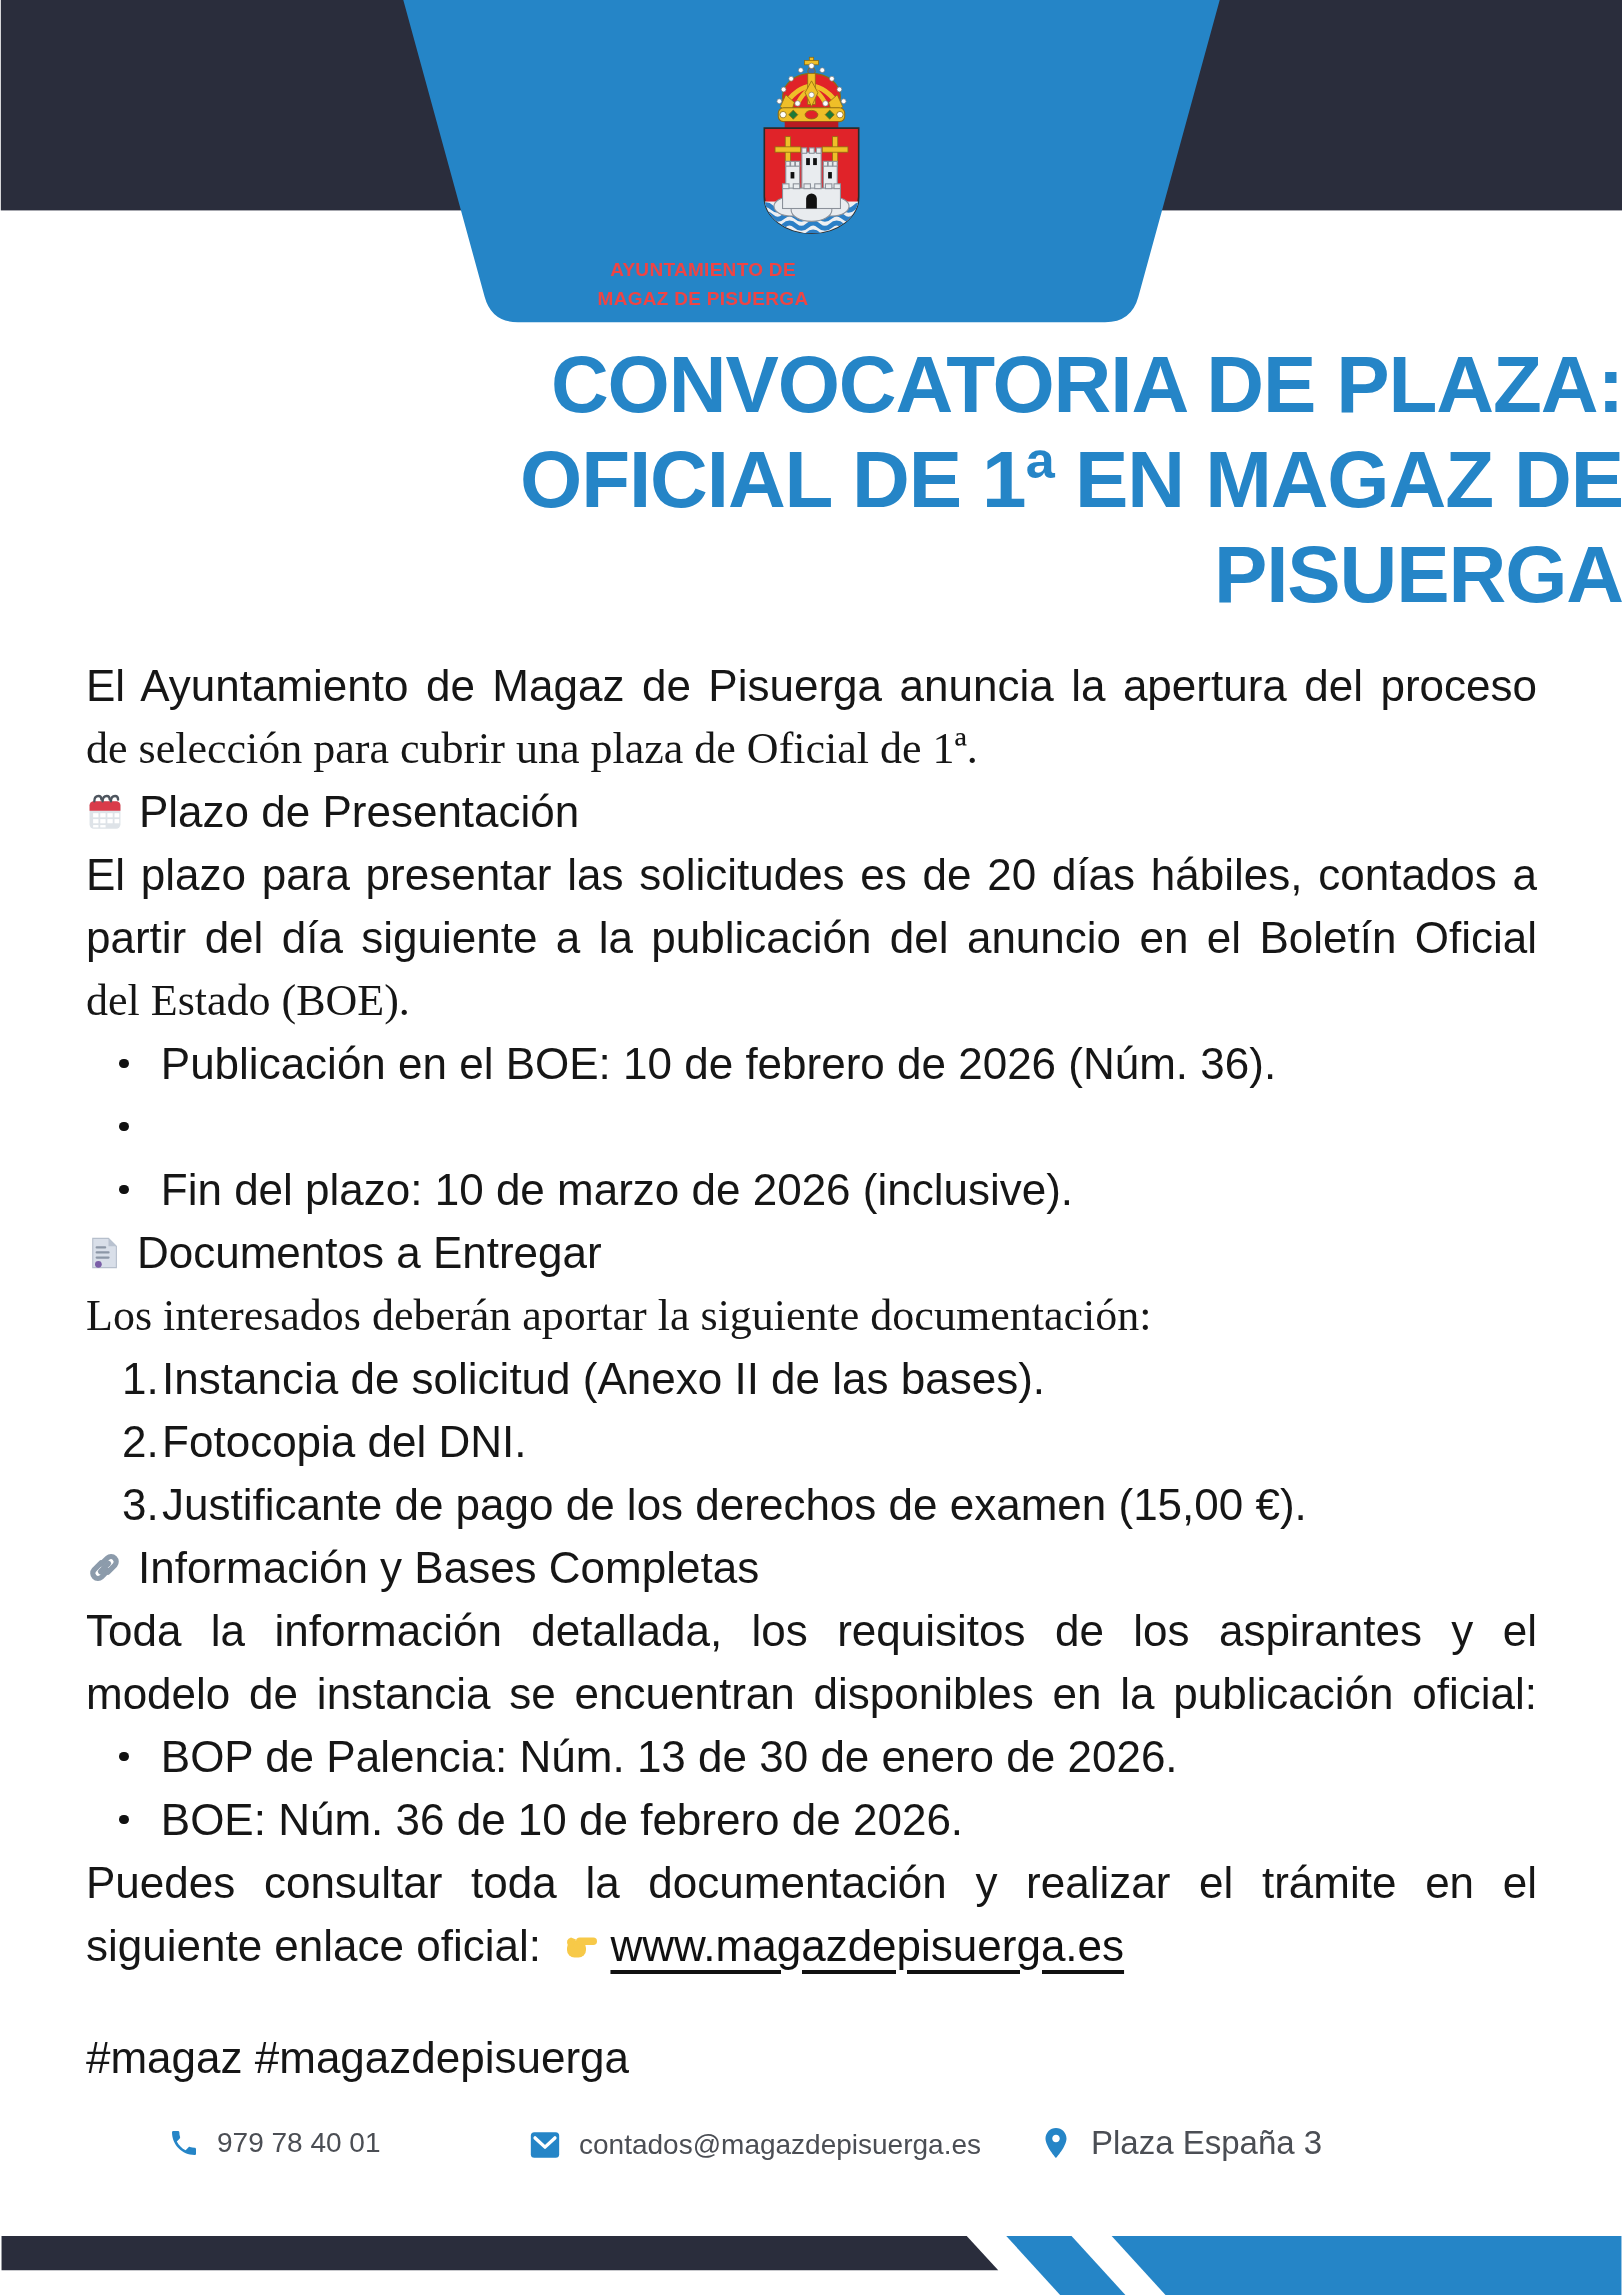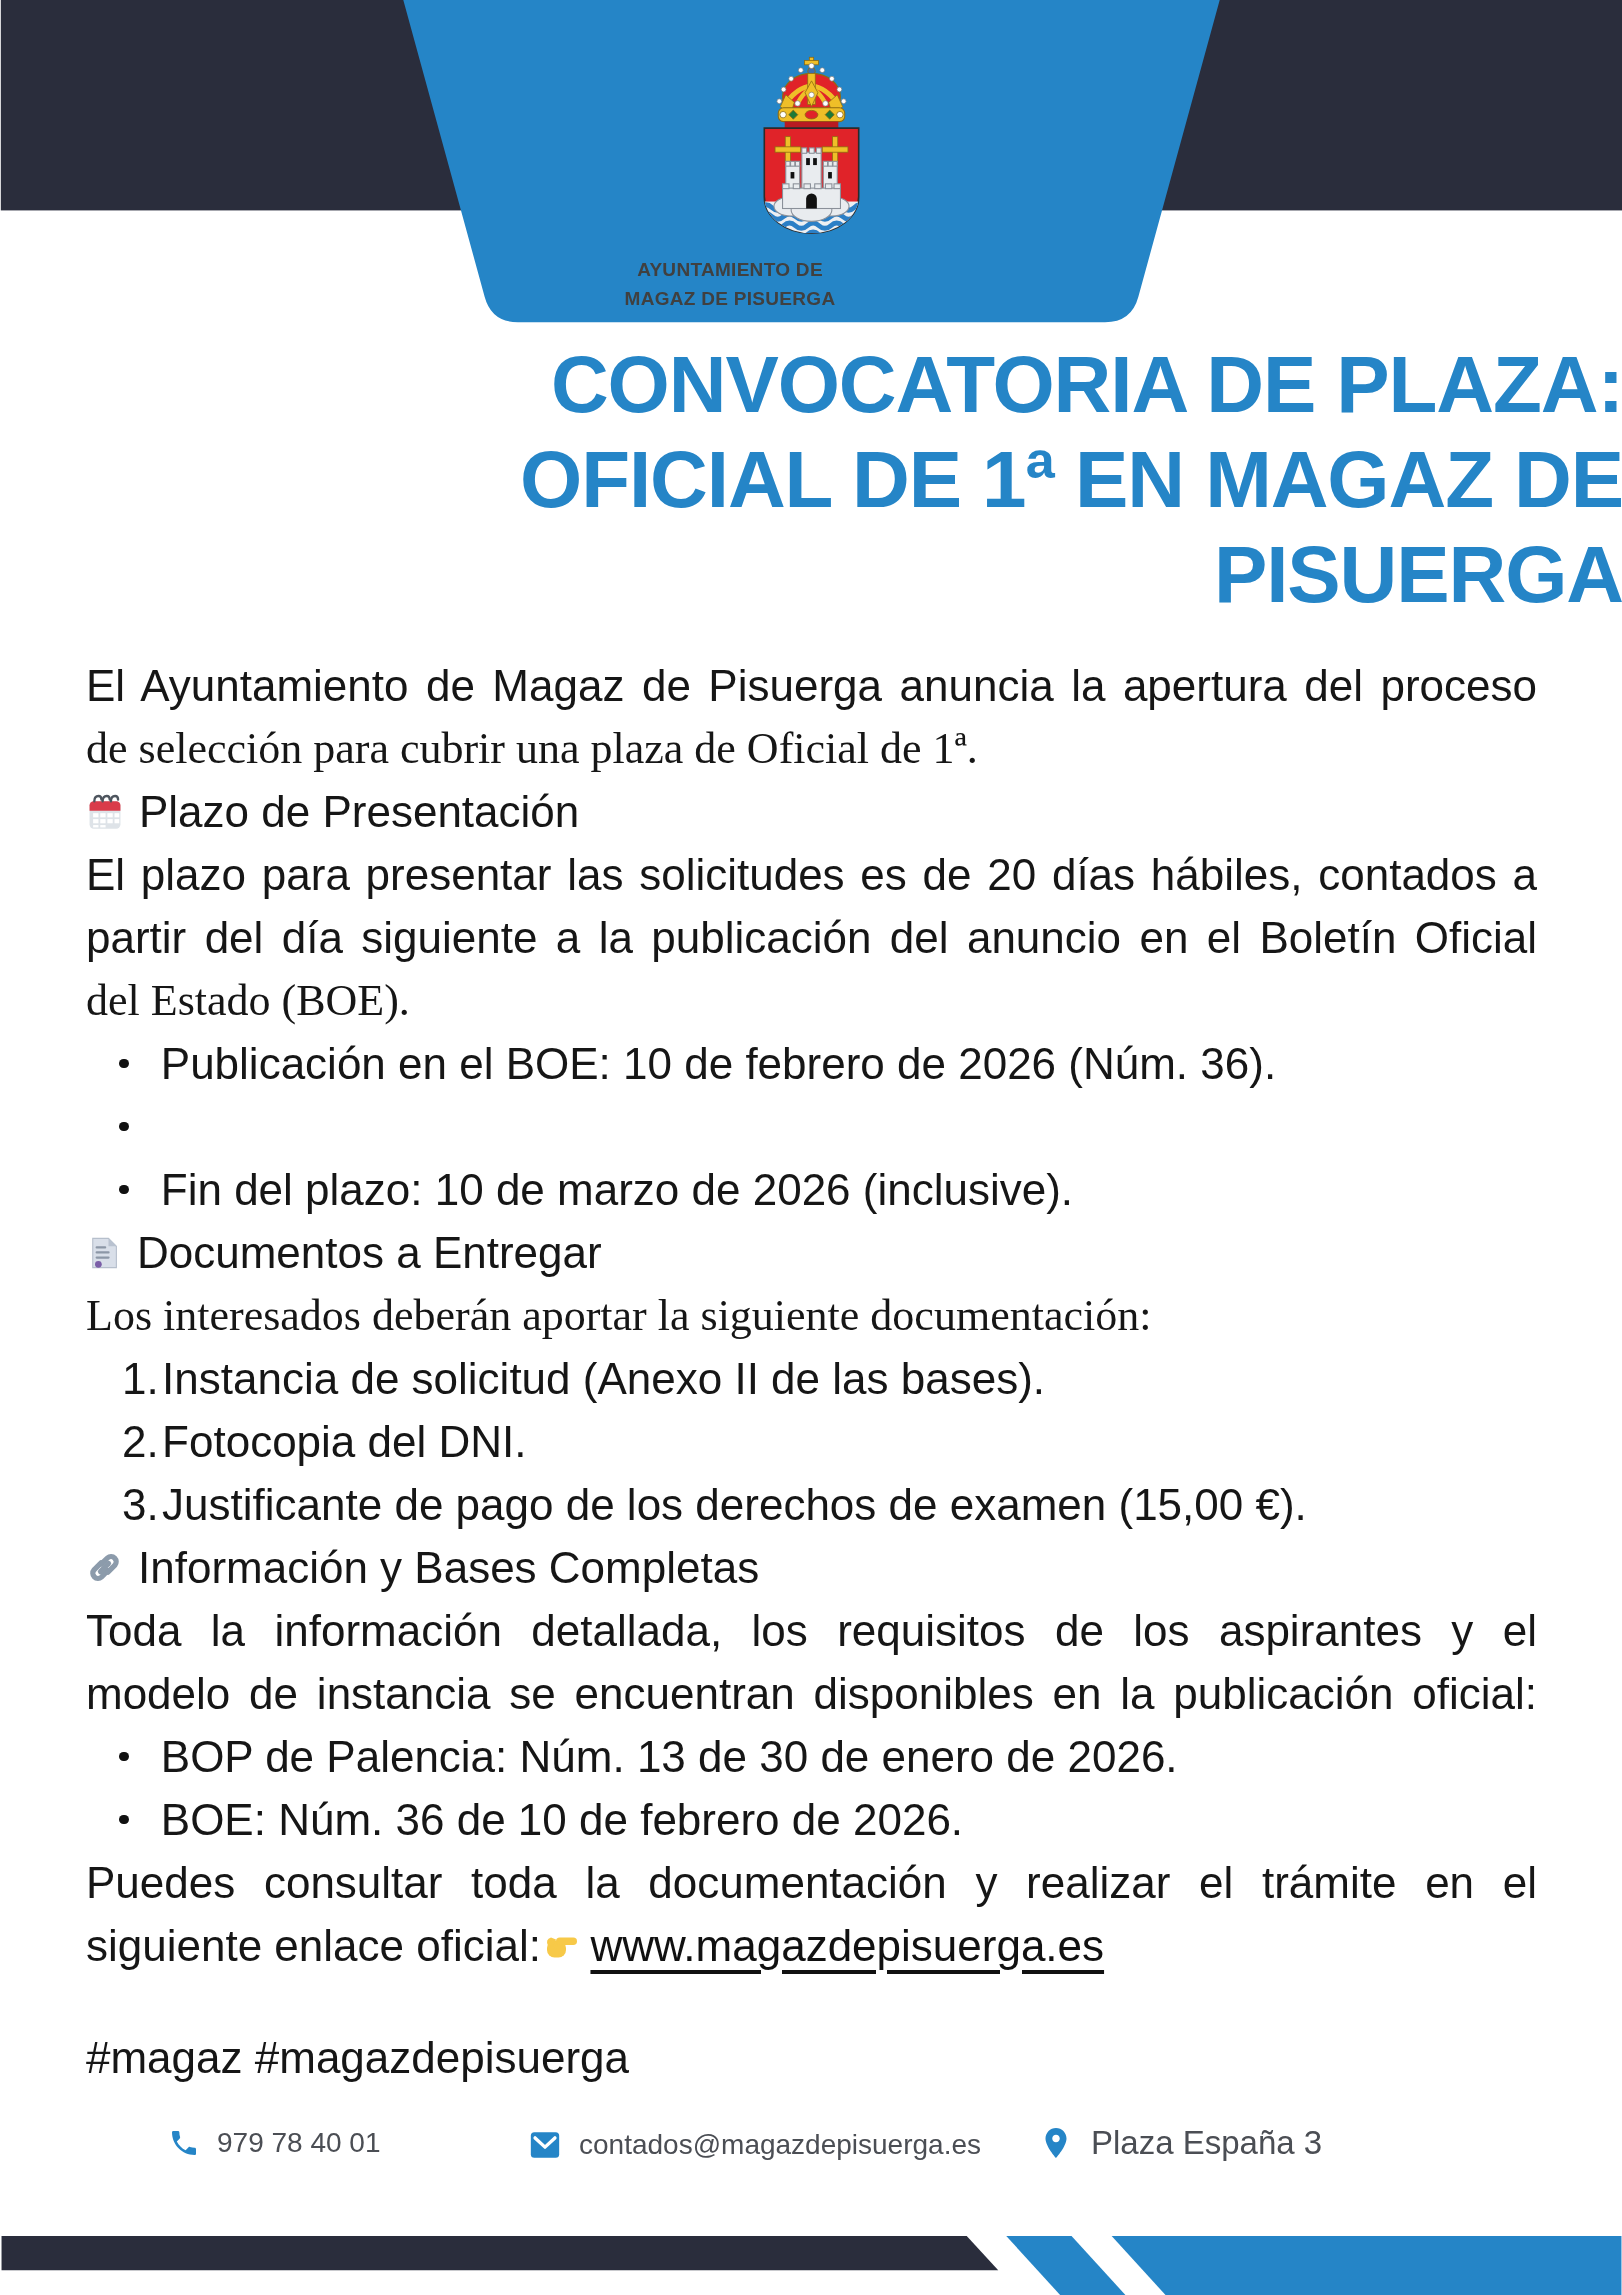--- a/index.html
+++ b/index.html
@@ -7,35 +7,35 @@
     width:1623px;height:2295px;position:relative;background:#ffffff;
     font-family:"Liberation Sans", sans-serif;color:#161616;overflow:hidden;
   }
   .abs{position:absolute;}
   
   #top-decor{left:0;top:0;width:1623px;height:344px;}
   #bottom-decor{left:0;top:2236px;width:1623px;height:59px;}
   
   #emblem{left:752px;top:53px;width:119px;height:185px;}
   #org-name{left:0;top:255px;width:1406px;text-align:center;line-height:29px;
-    font-size:19px;font-weight:bold;color:#404040;letter-spacing:0.3px;padding-left:27px;}
+    font-size:19px;font-weight:bold;color:#ef4444;letter-spacing:0.3px;}
   
   #title{left:0;top:337px;width:1623px;text-align:right;
     font-size:80px;font-weight:bold;line-height:95px;letter-spacing:-1.1px;color:#2585C7;}
   
   #content{left:86px;top:654px;width:1451px;font-size:44px;}
   .line{height:63px;line-height:63px;white-space:nowrap;font-family:Liberation Serif, serif;}
   .wrapline{height:63px;line-height:63px;}
   .just{text-align:justify;text-align-last:justify;white-space:normal;}
   .row{display:flex;align-items:center;height:63px;}
   .bullet-dot{width:9.8px;height:9.8px;border-radius:50%;background:#111;
     margin-left:33px;margin-right:32px;flex:0 0 auto;}
   .num{margin-left:36px;margin-right:3.4px;}
   .hicon{flex:0 0 auto;margin-right:15px;display:flex;align-items:center;}
-  .link-prefix{margin-right:2px;}
+  .link-prefix{margin-right:22px;}
   .hand{margin-right:11.5px;display:flex;align-items:center;}
   .official-link{color:#111;text-decoration:underline;
     text-decoration-thickness:4px;text-underline-offset:9.2px;cursor:pointer;}
   
   #hashtags{left:86px;top:2026px;width:1451px;height:63px;line-height:63px;font-size:44px;}
   
   .fgroup{display:flex;align-items:center;height:42px;color:#4B4E54;}
   #f-phone{left:168px;top:2122px;font-size:28px;}
   #f-email{left:528px;top:2124px;font-size:28px;}
   #f-address{left:1038px;top:2122px;font-size:33px;}

